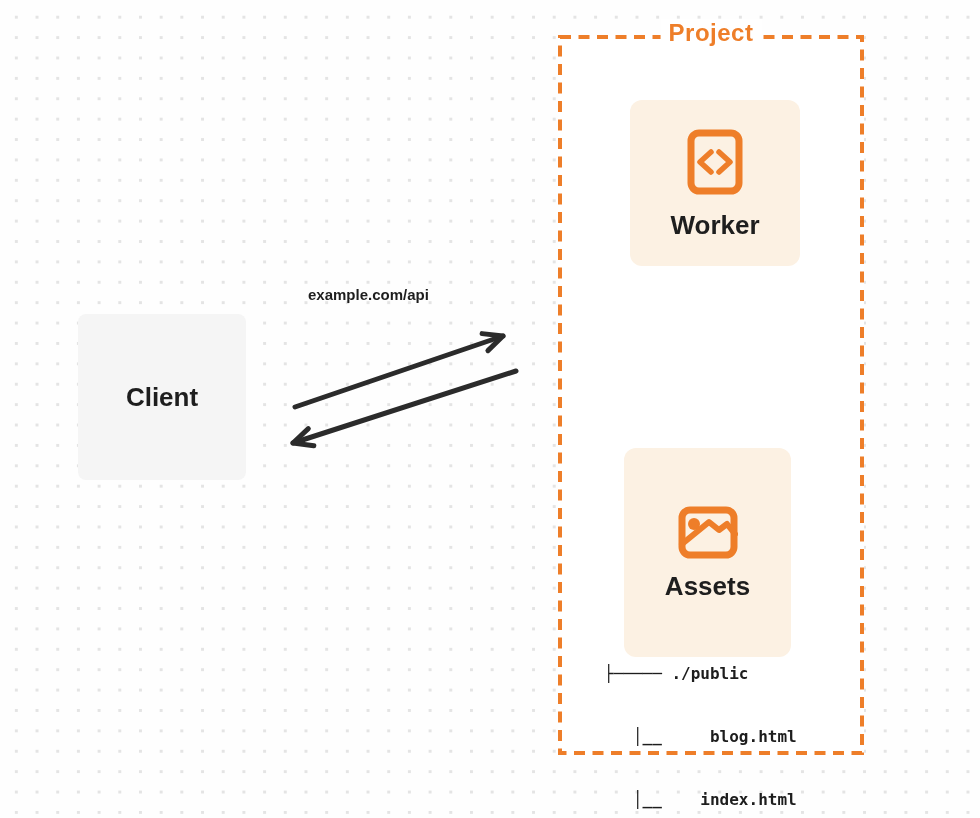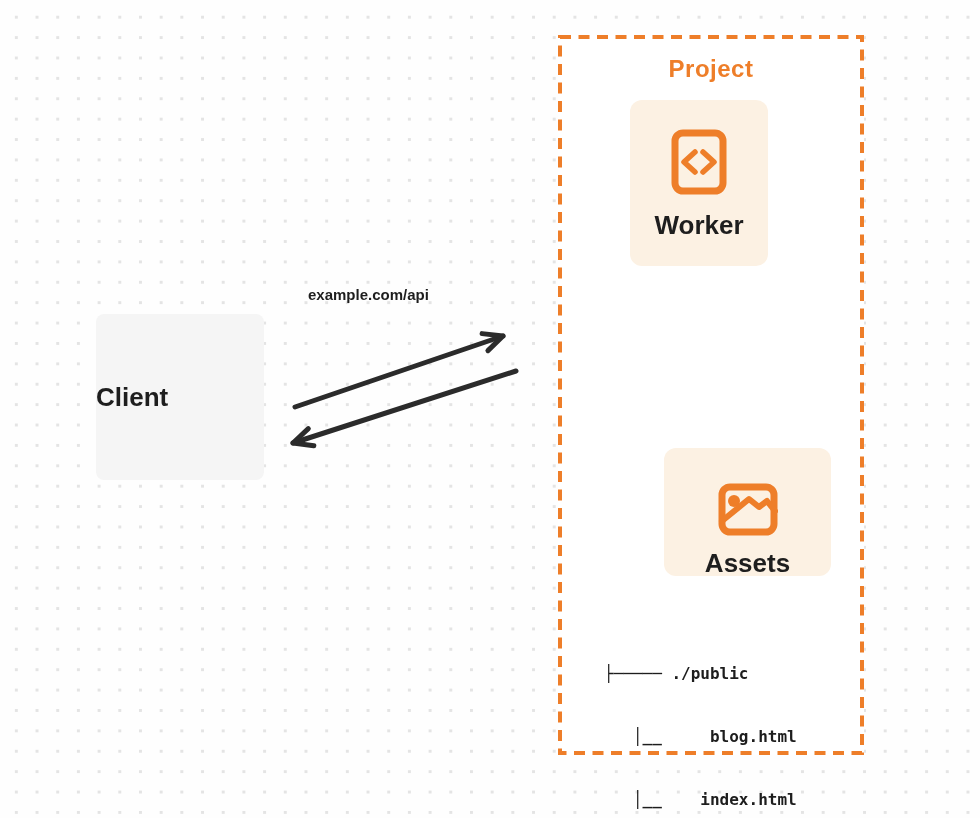--- a/index.html
+++ b/index.html
@@ -31,41 +31,40 @@
   .project-border{position:absolute;inset:0;width:100%;height:100%;display:block;}
   .project-label{
     position:absolute;
     top:-16px;left:50%;transform:translateX(-50%);
     padding:0 8px;
     background:#ffffff;
     color:var(--accent);
     font-size:24px;font-weight:700;
     letter-spacing:.5px;
     white-space:nowrap;
-    margin-top:36px;
   }
   .card{
     position:absolute;
     background:var(--card-fill);
     border-radius:12px;
     display:flex;flex-direction:column;align-items:center;justify-content:center;
   }
-  .card--worker{left:630px;top:100px;width:138px;height:166px;gap:17px;}
-  .card--assets{left:664px;top:448px;width:167px;height:128px;gap:14px;justify-content:flex-end;}
+  .card--worker{left:630px;top:100px;width:170px;height:166px;gap:17px;}
+  .card--assets{left:624px;top:448px;width:167px;height:209px;gap:14px;}
   .card-label{
     color:var(--text);
     font-size:26px;font-weight:700;
     line-height:1;
   }
   .client-card{
     position:absolute;
-    left:96px;top:314px;width:168px;height:166px;
+    left:78px;top:314px;width:168px;height:166px;
     background:var(--client-fill);
     border-radius:8px;
-    display:flex;align-items:center;justify-content:flex-start;
+    display:flex;align-items:center;justify-content:center;
   }
   .api-label{
     position:absolute;
     left:308px;top:286px;
     color:var(--text);
     font-size:15px;font-weight:700;
     white-space:nowrap;
   }
   .file-tree{
     position:absolute;

